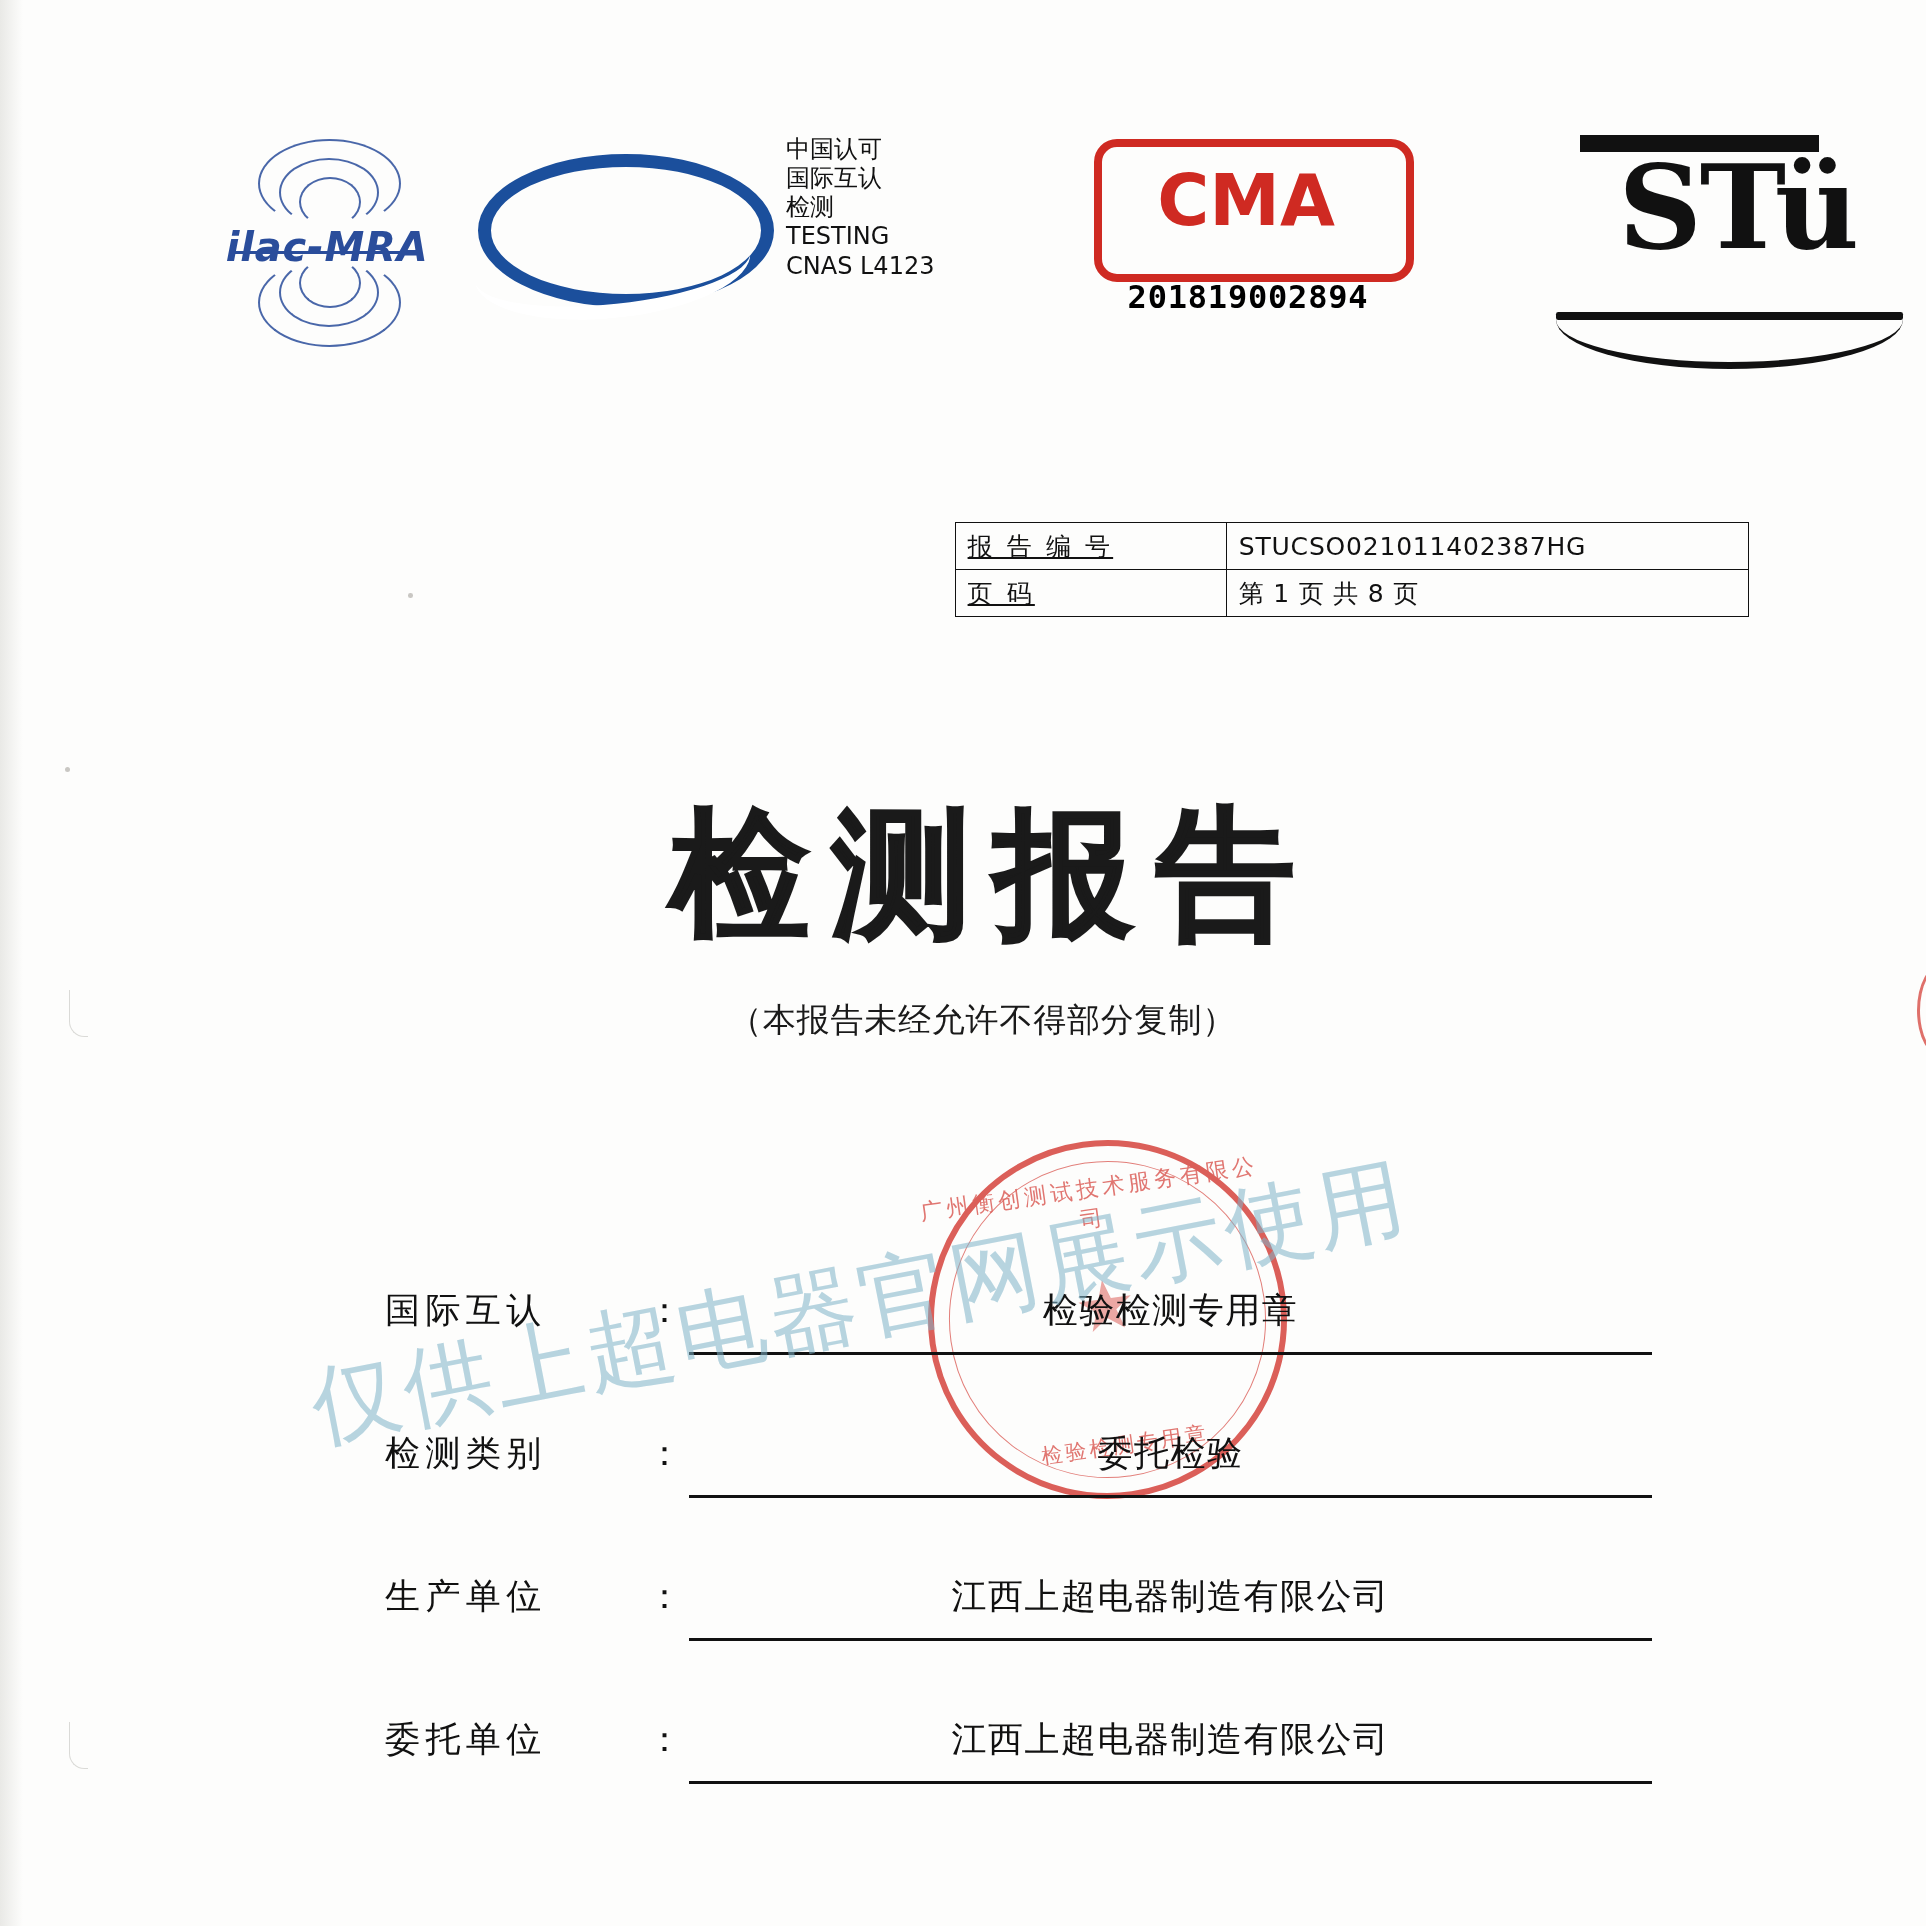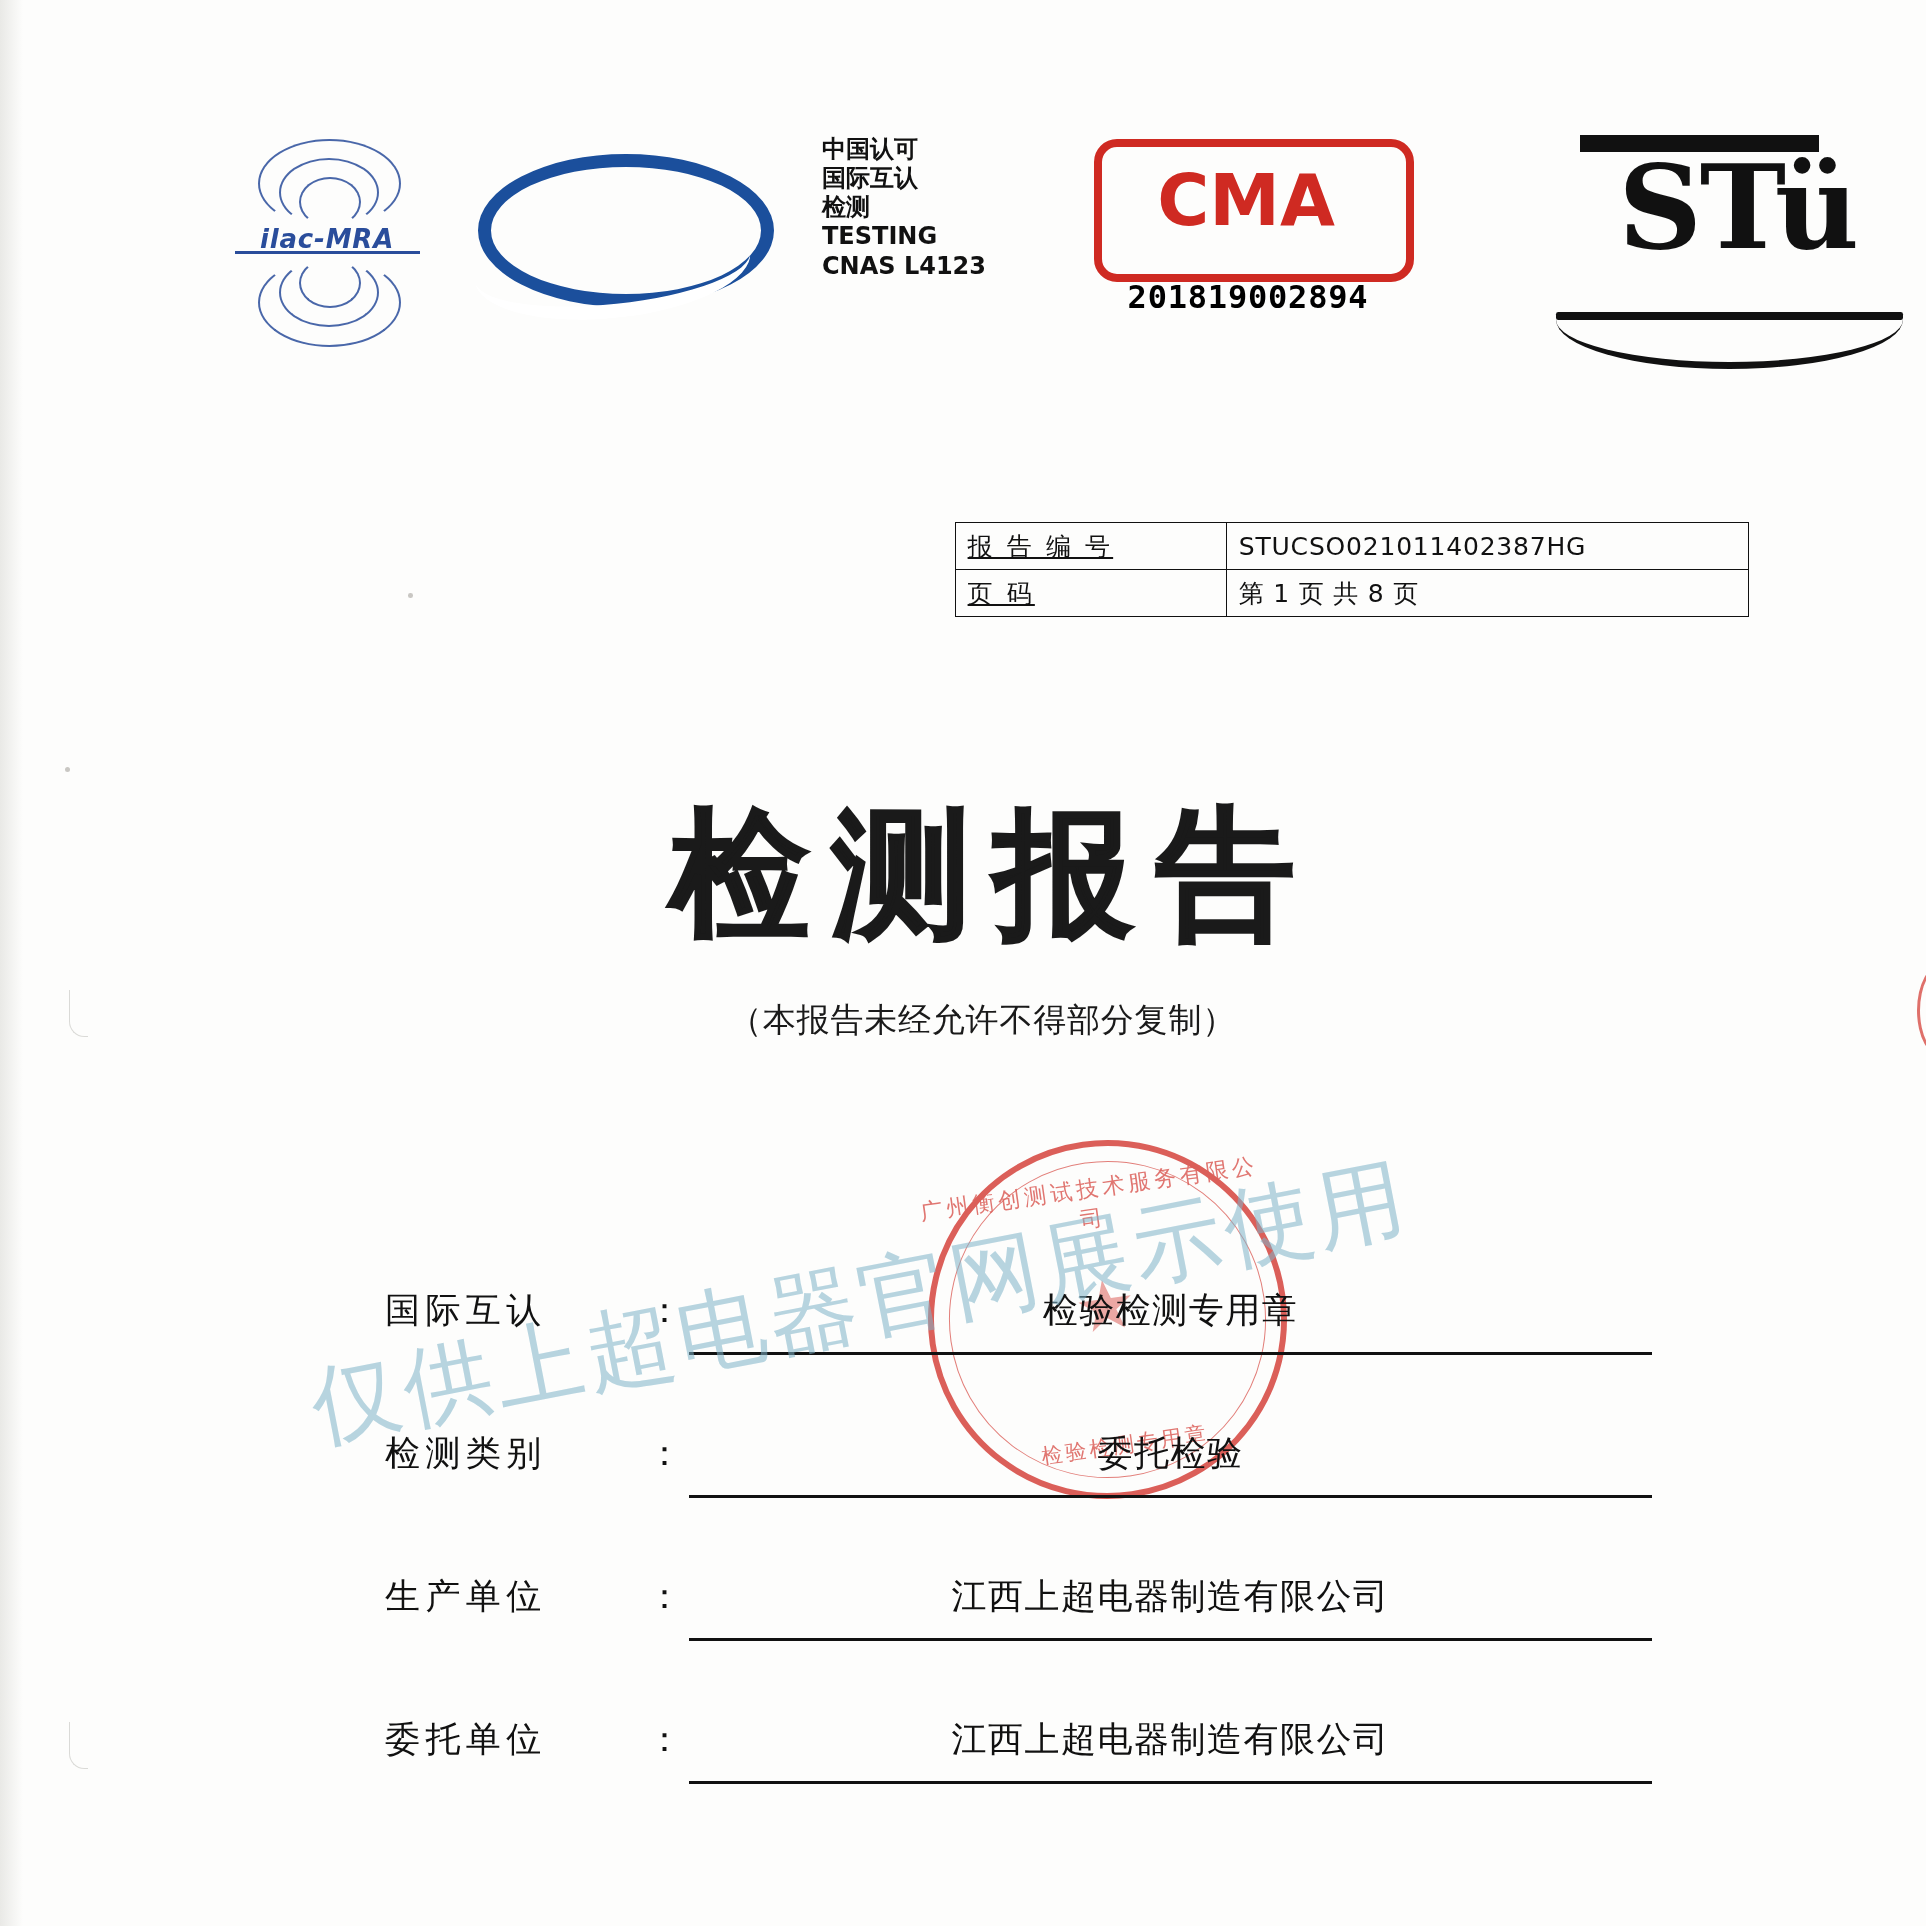--- a/index.html
+++ b/index.html
@@ -62,21 +62,21 @@
     border-radius: 50%;
     opacity: .85;
   }
   .ilac-text {
     position: absolute;
     left: 0; top: 89px;
     width: 231px;
     text-align: center;
     font-family: "DejaVu Sans", sans-serif;
     font-weight: bold;
-    font-size: 26px;
+    font-size: 40px;
     letter-spacing: 0.8px;
     color: #2a4d9b;
     font-style: italic;
   }
   .ilac-bar {
     position:absolute;
     left: 23px; top: 116px;
     width: 185px; height: 3.5px;
     background: #2a4d9b;
   }
@@ -113,25 +113,24 @@
     border-radius: 50%;
     transform: rotate(-6deg);
   }
 
   
   .cnas-text {
     position: absolute;
     left: 586px; top: 7.7px;
     width: 270px;
     font-family: "DejaVu Sans", sans-serif;
-    font-weight: bold;
+    font-weight: normal;
     font-size: 24px;
     line-height: 1.22;
     color: #111;
-    margin-left: 36px;
   }
 
   
   .cma {
     position: absolute;
     left: 894px; top: 11.6px;
     width: 316px; height: 200px;
   }
   .cma-box {
     position: absolute;

